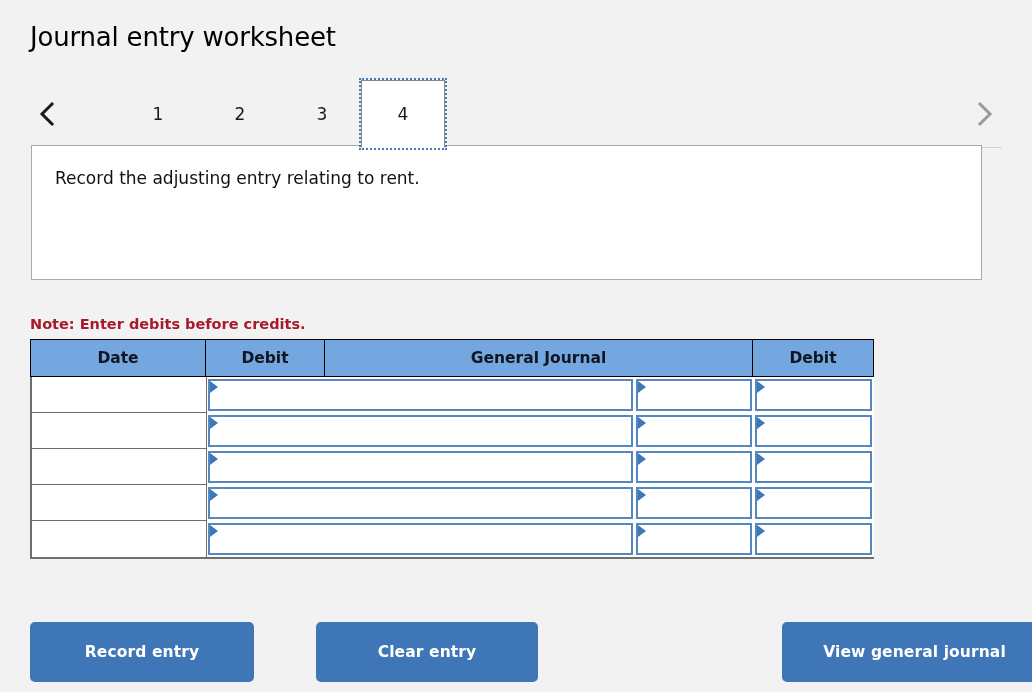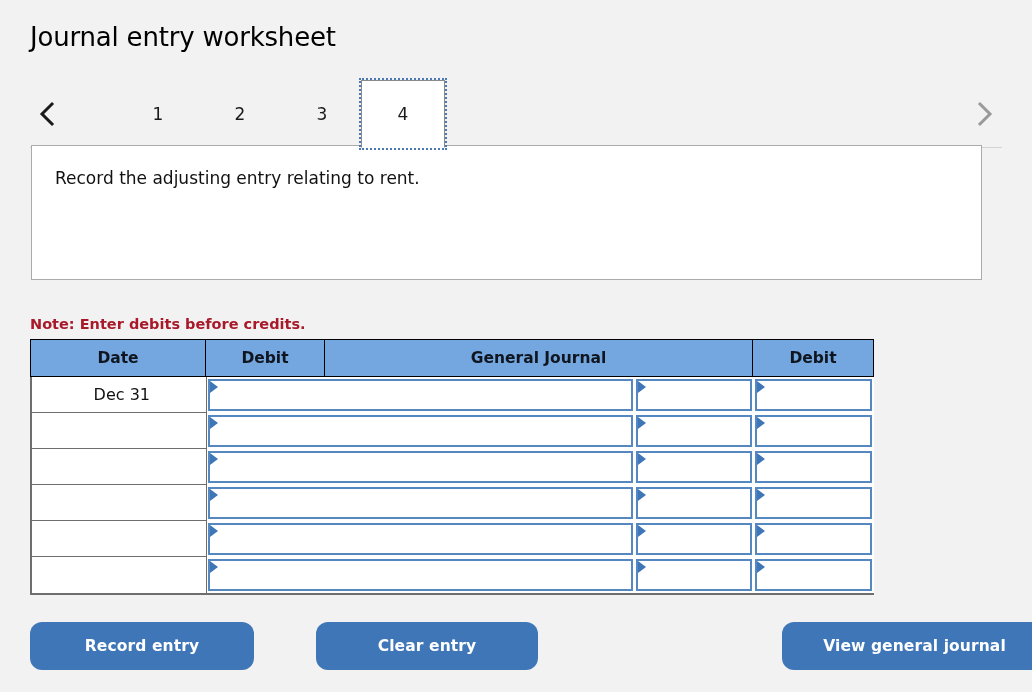--- a/index.html
+++ b/index.html
@@ -207,25 +207,25 @@
     font-size: 15px;
     color: #111111;
     white-space: nowrap;
     overflow: hidden;
   }
 
   
   .btn {
     position: absolute;
     box-sizing: border-box;
-    height: 48px;
+    height: 60px;
     background: #3f76b8;
     color: #ffffff;
     border: none;
-    border-radius: 12px;
+    border-radius: 5px;
     font-family: "DejaVu Sans", "Liberation Sans", sans-serif;
     font-size: 15.5px;
     font-weight: bold;
     letter-spacing: 0.1px;
     cursor: pointer;
     display: flex;
     align-items: center;
     justify-content: center;
   }
   .btn-record { left: 30px;  top: 622px; width: 224px; }
@@ -282,41 +282,20 @@
 
   <div class="jrow jhead">
     <div class="hcell c-date">Date</div>
     <div class="hcell c-debit">Debit</div>
     <div class="hcell c-gj">General Journal</div>
     <div class="hcell c-credit">Debit</div>
   </div>
 
   <div class="jbody">
 
-    <div class="brow">
-      <div class="datecell c-date">Dec 31</div>
-      <div class="inputcell c-gj">
-        <div class="jinput">
-          <span class="tri"></span>
-          <span class="jval"></span>
-        </div>
-      </div>
-      <div class="inputcell c-debit">
-        <div class="jinput">
-          <span class="tri"></span>
-          <span class="jval"></span>
-        </div>
-      </div>
-      <div class="inputcell c-credit">
-        <div class="jinput">
-          <span class="tri"></span>
-          <span class="jval"></span>
-        </div>
-      </div>
-    </div>
 
     <div class="brow">
       <div class="datecell c-date"></div>
       <div class="inputcell c-gj">
         <div class="jinput">
           <span class="tri"></span>
           <span class="jval"></span>
         </div>
       </div>
       <div class="inputcell c-debit">

